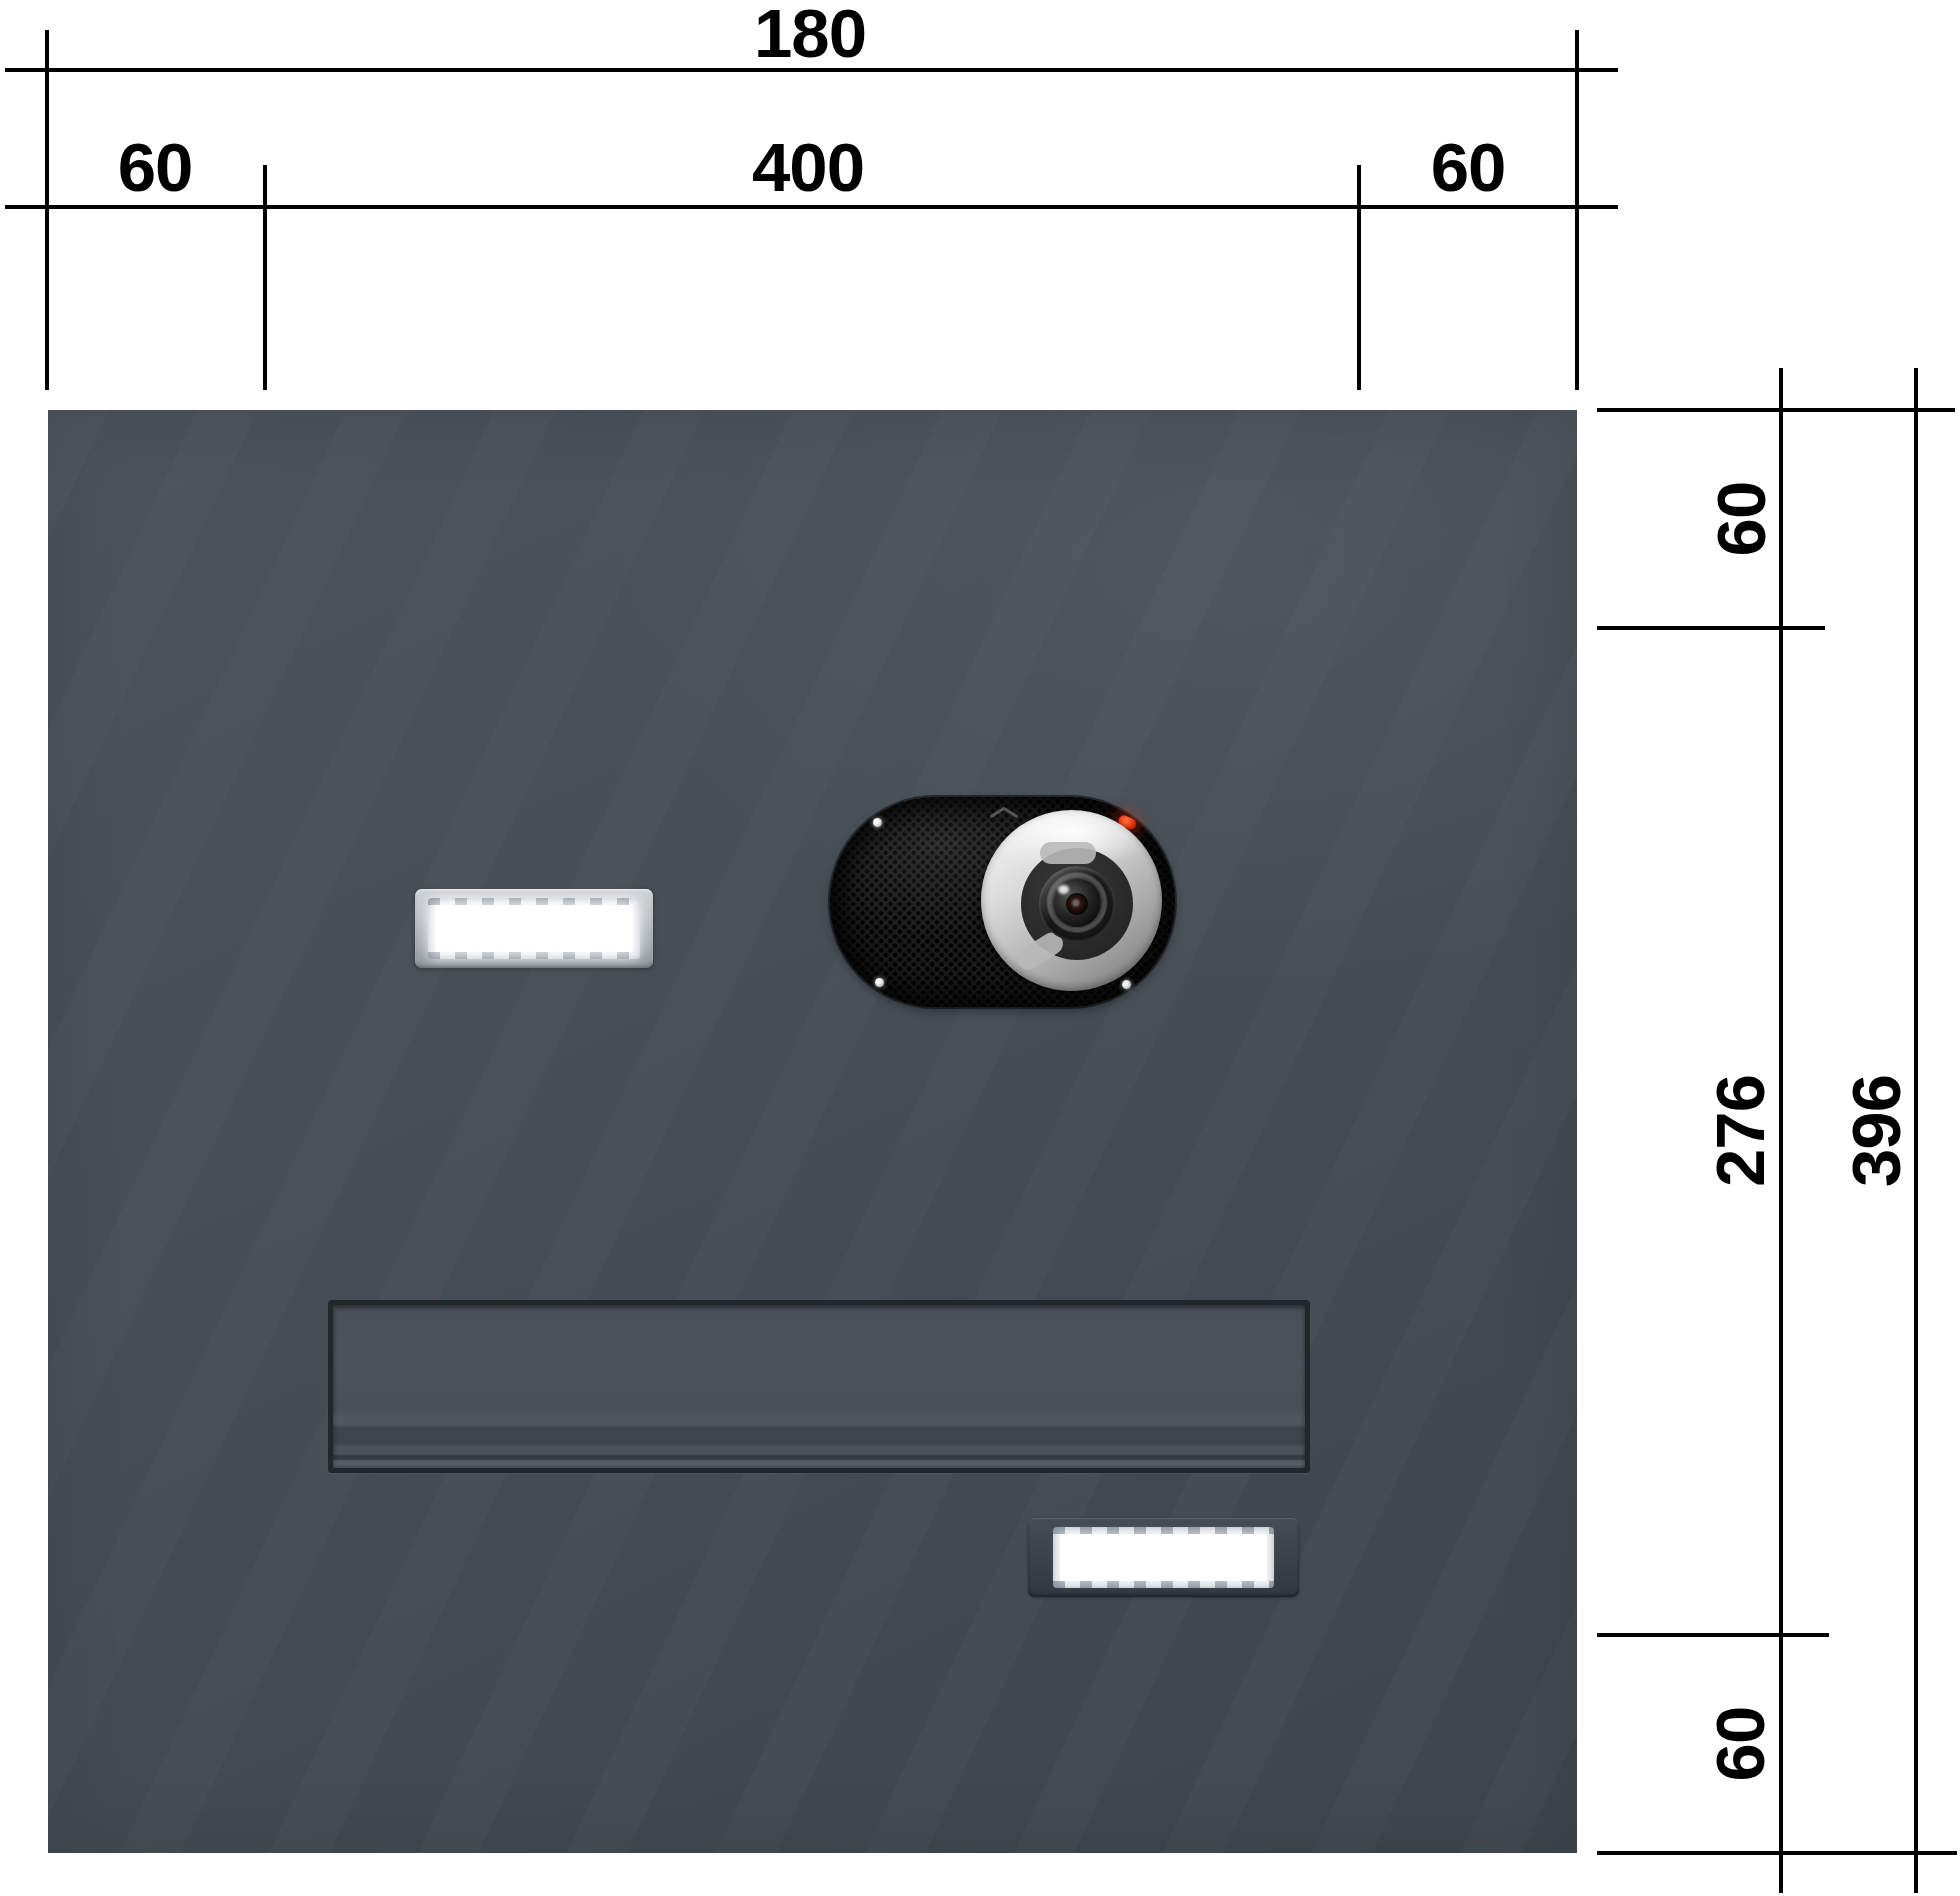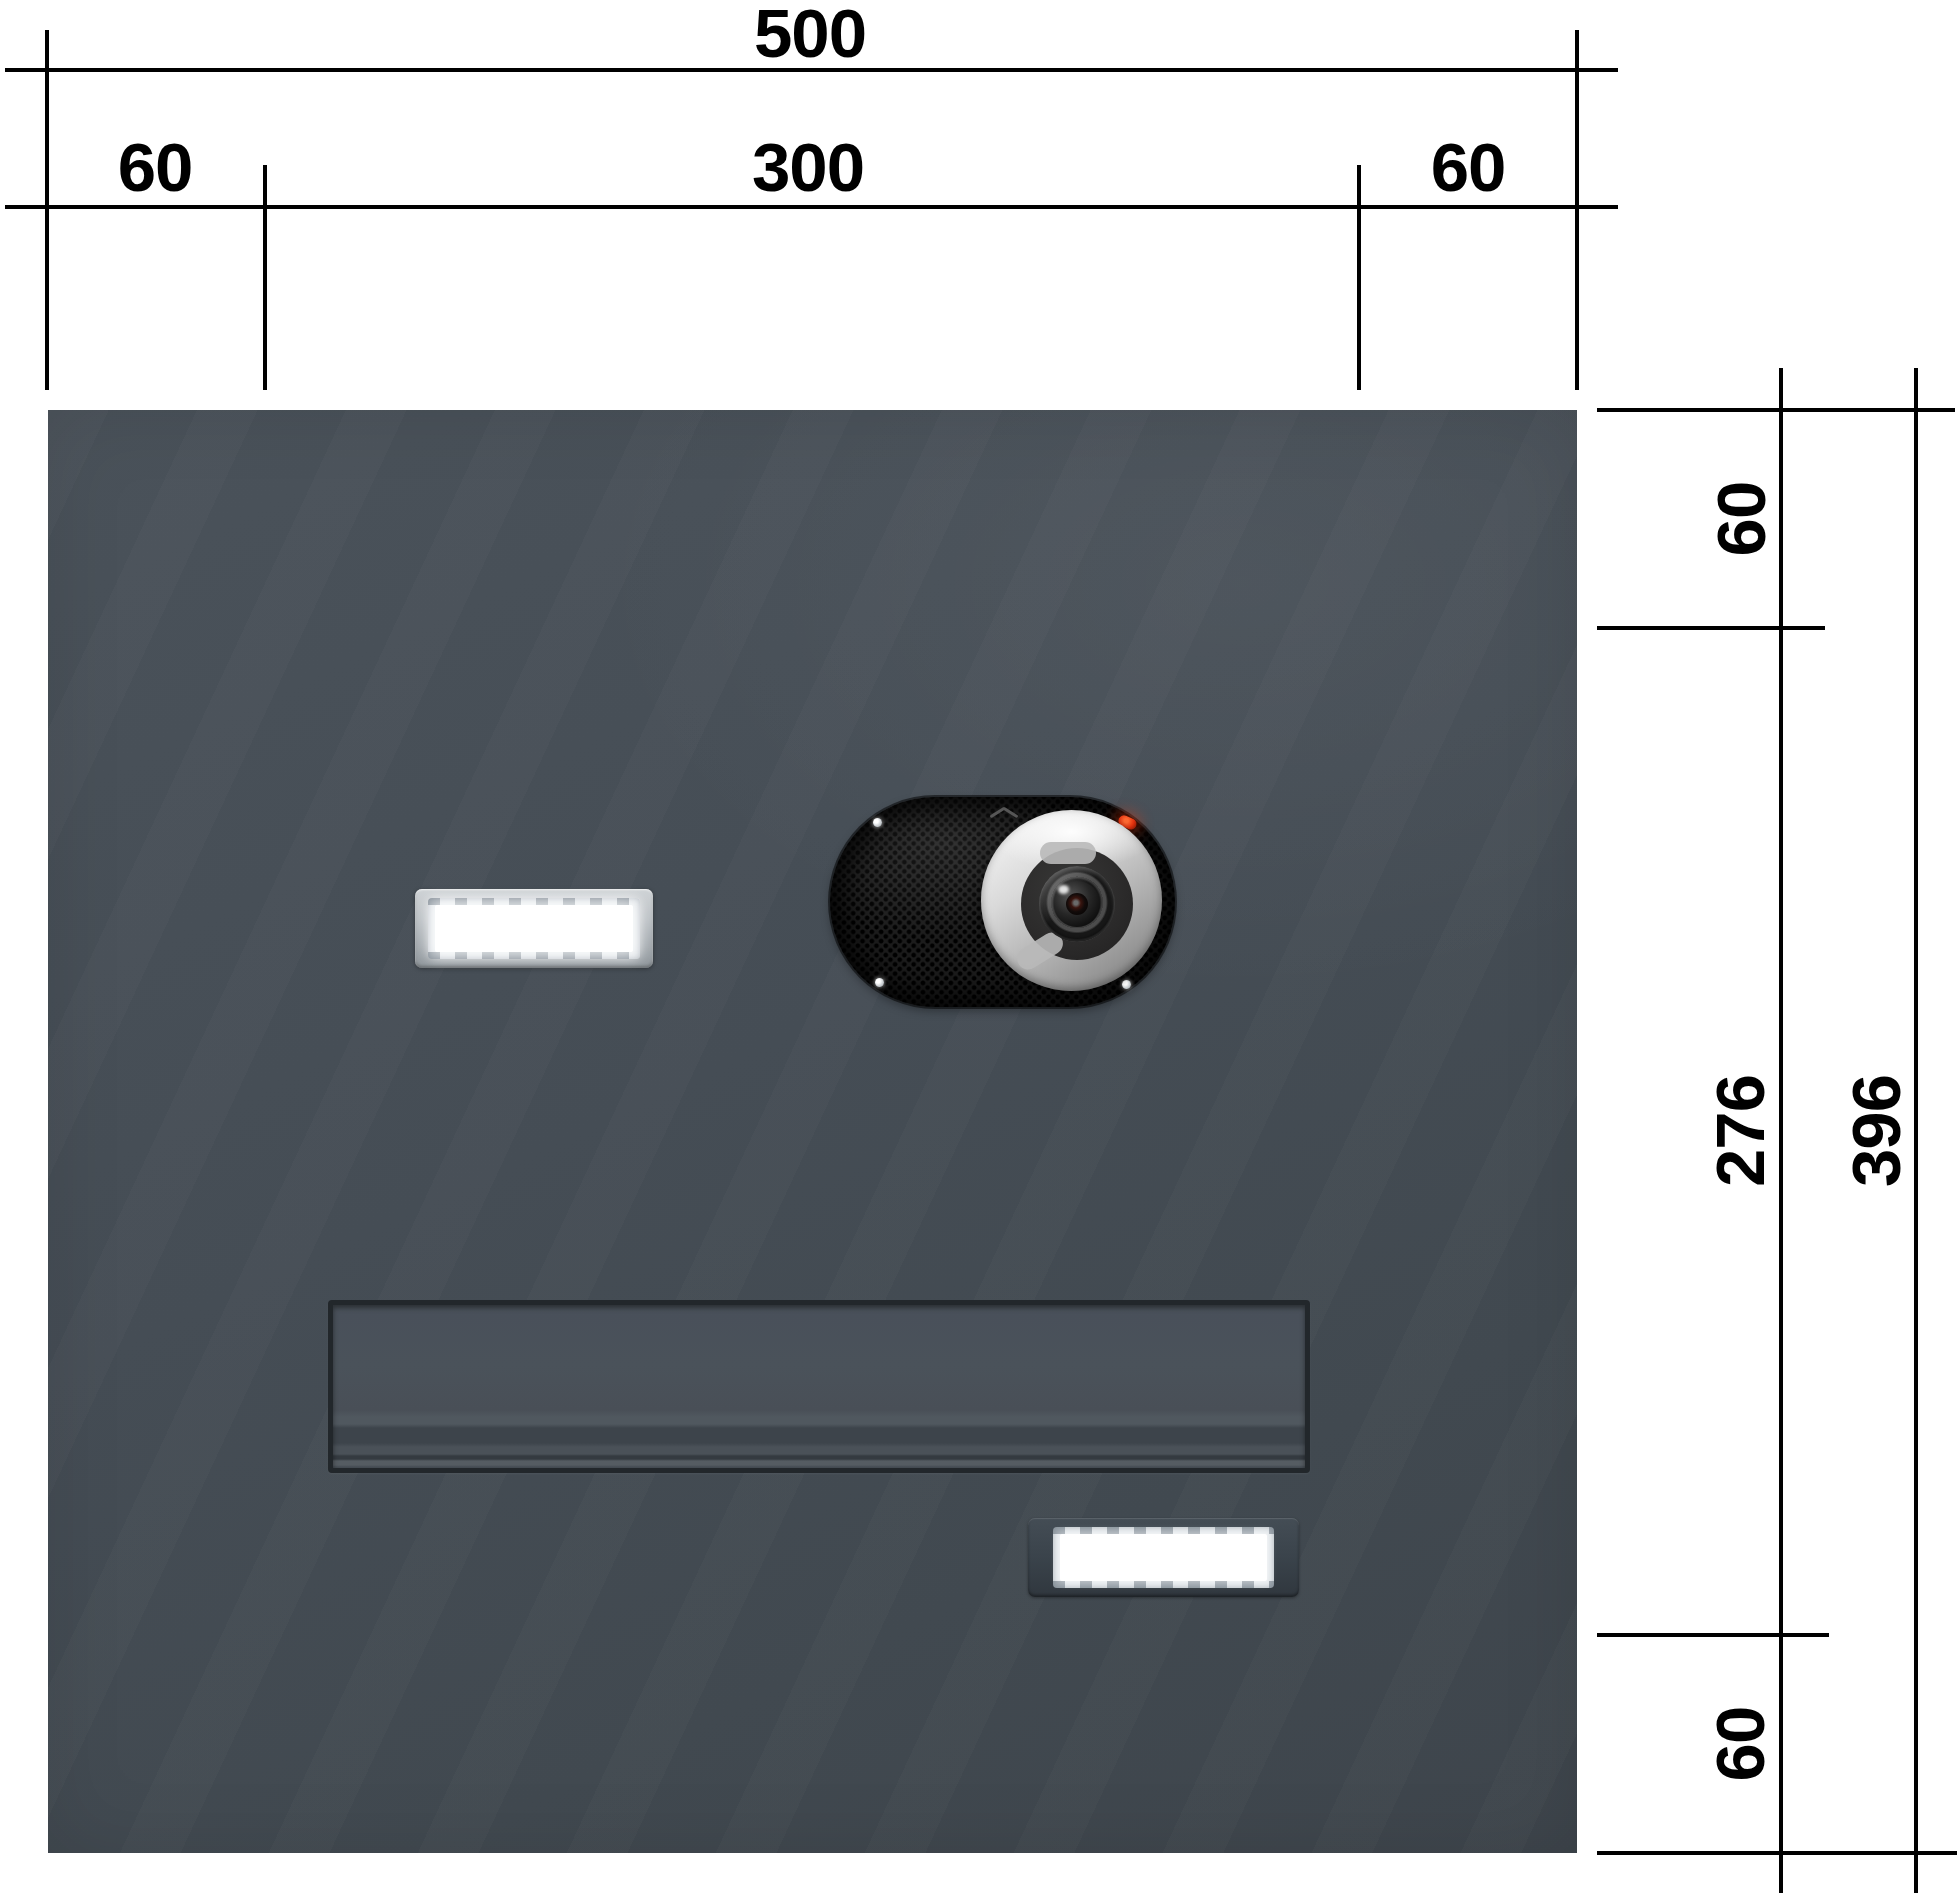--- a/index.html
+++ b/index.html
@@ -135,23 +135,23 @@
 
 <div class="stage">
 
   <div class="hline" style="left:5px;top:68px;width:1613px;"></div>
   <div class="hline" style="left:5px;top:205px;width:1613px;"></div>
   <div class="vline" style="left:45px;top:30px;height:360px;"></div>
   <div class="vline" style="left:263px;top:165px;height:225px;"></div>
   <div class="vline" style="left:1357px;top:165px;height:225px;"></div>
   <div class="vline" style="left:1575px;top:30px;height:360px;"></div>
 
-  <div class="dim-label" style="left:810px;top:33px;">500</div>
+  <div class="dim-label" style="left:810px;top:33px;">180</div>
   <div class="dim-label" style="left:155px;top:167px;">60</div>
-  <div class="dim-label" style="left:808px;top:167px;">300</div>
+  <div class="dim-label" style="left:808px;top:167px;">400</div>
   <div class="dim-label" style="left:1468px;top:167px;">60</div>
 
   <div class="vline" style="left:1779px;top:368px;height:1525px;"></div>
   <div class="vline" style="left:1914px;top:368px;height:1525px;"></div>
   <div class="htick" style="left:1597px;top:408px;width:358px;"></div>
   <div class="htick" style="left:1597px;top:626px;width:228px;"></div>
   <div class="htick" style="left:1597px;top:1633px;width:232px;"></div>
   <div class="htick" style="left:1597px;top:1851px;width:360px;"></div>
 
   <div class="dim-label rot" style="left:1741px;top:519px;">60</div>

